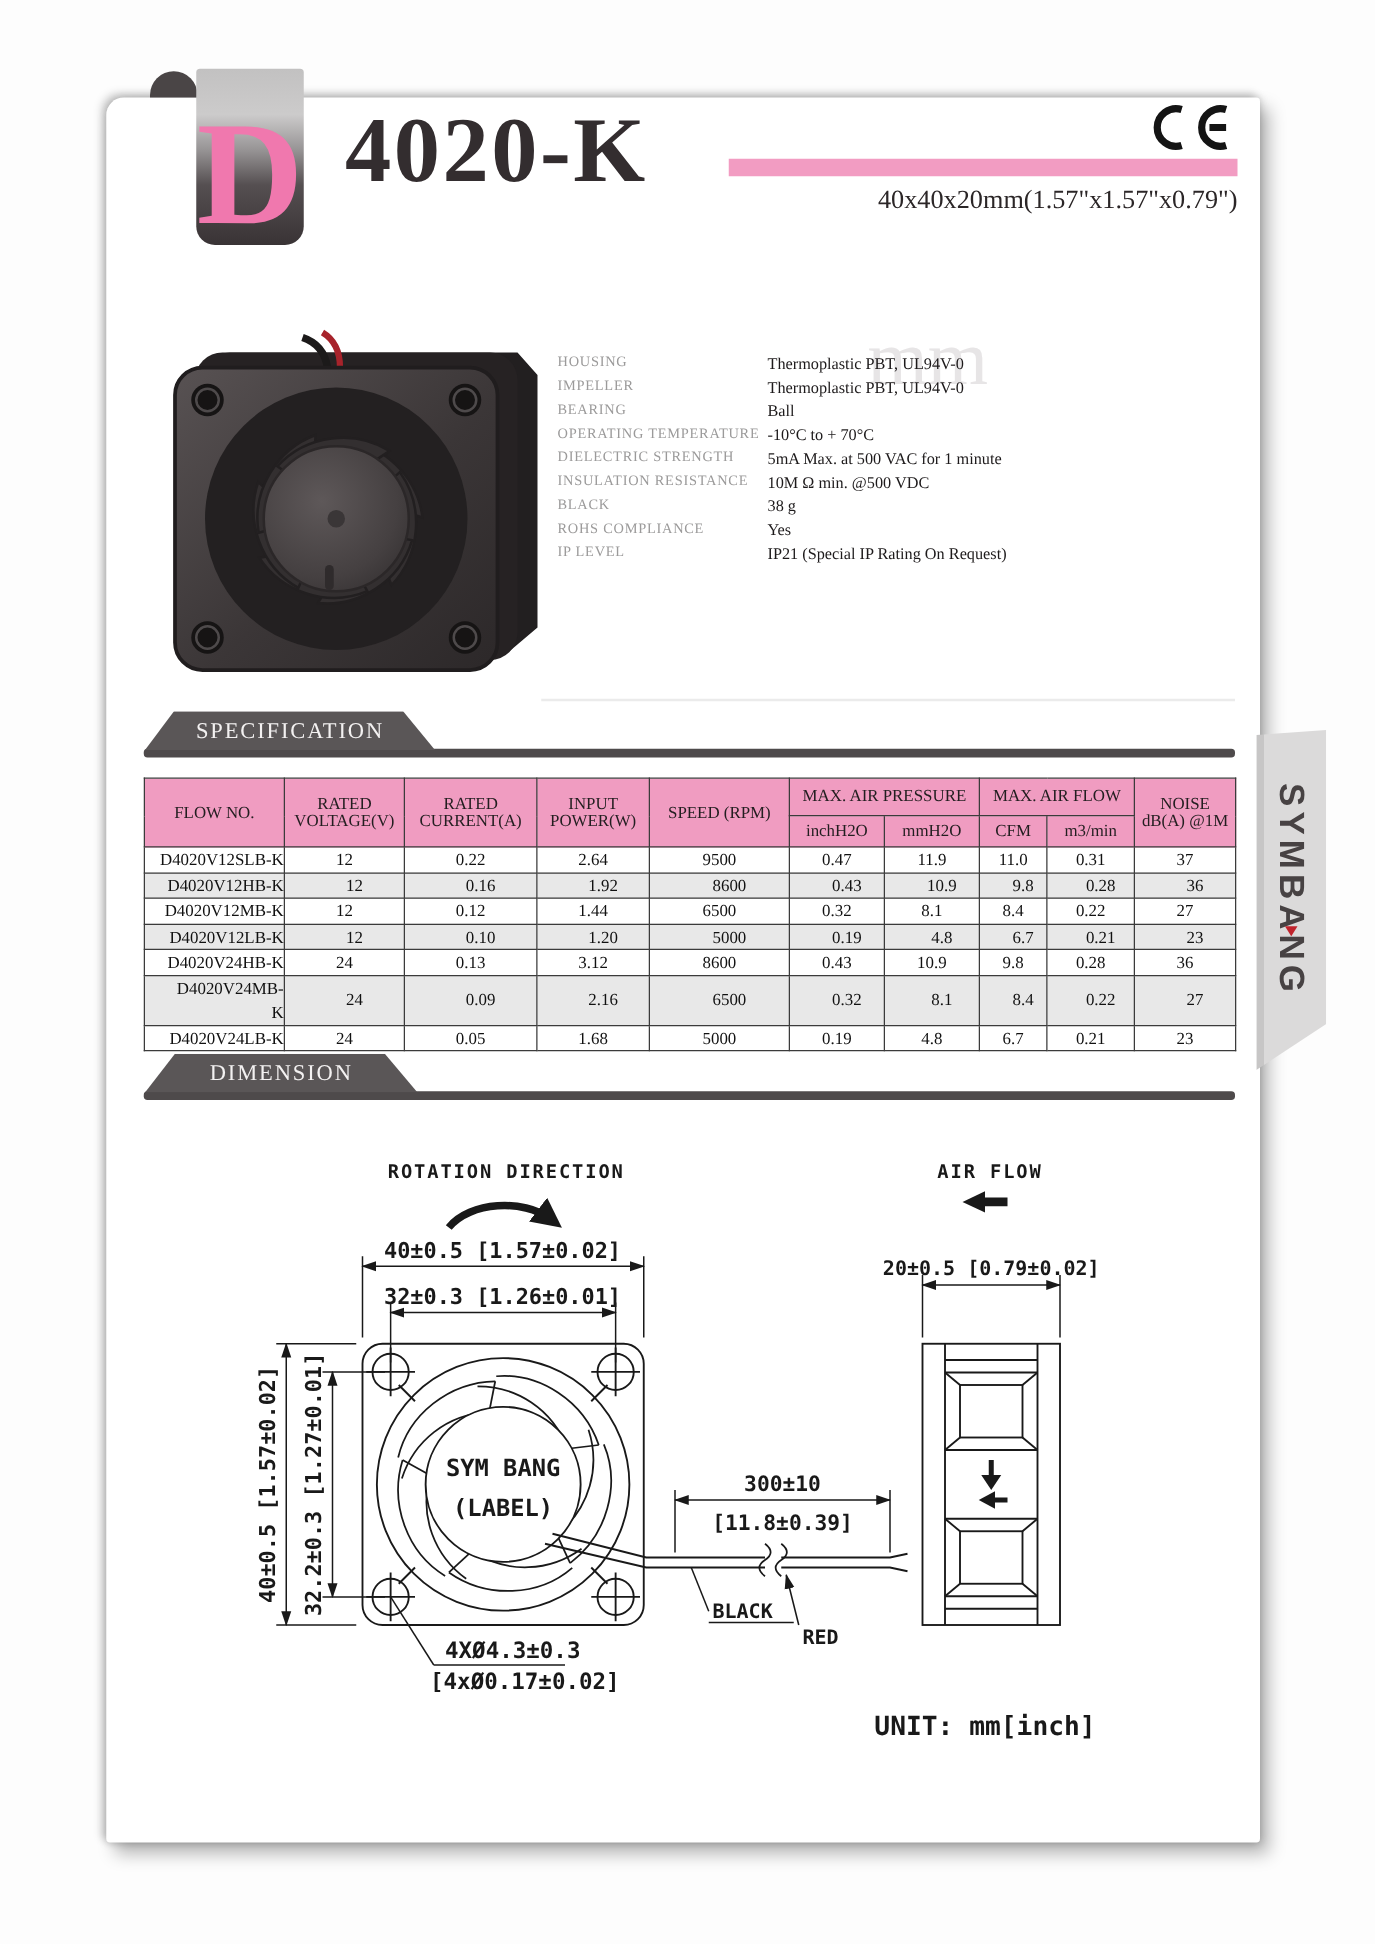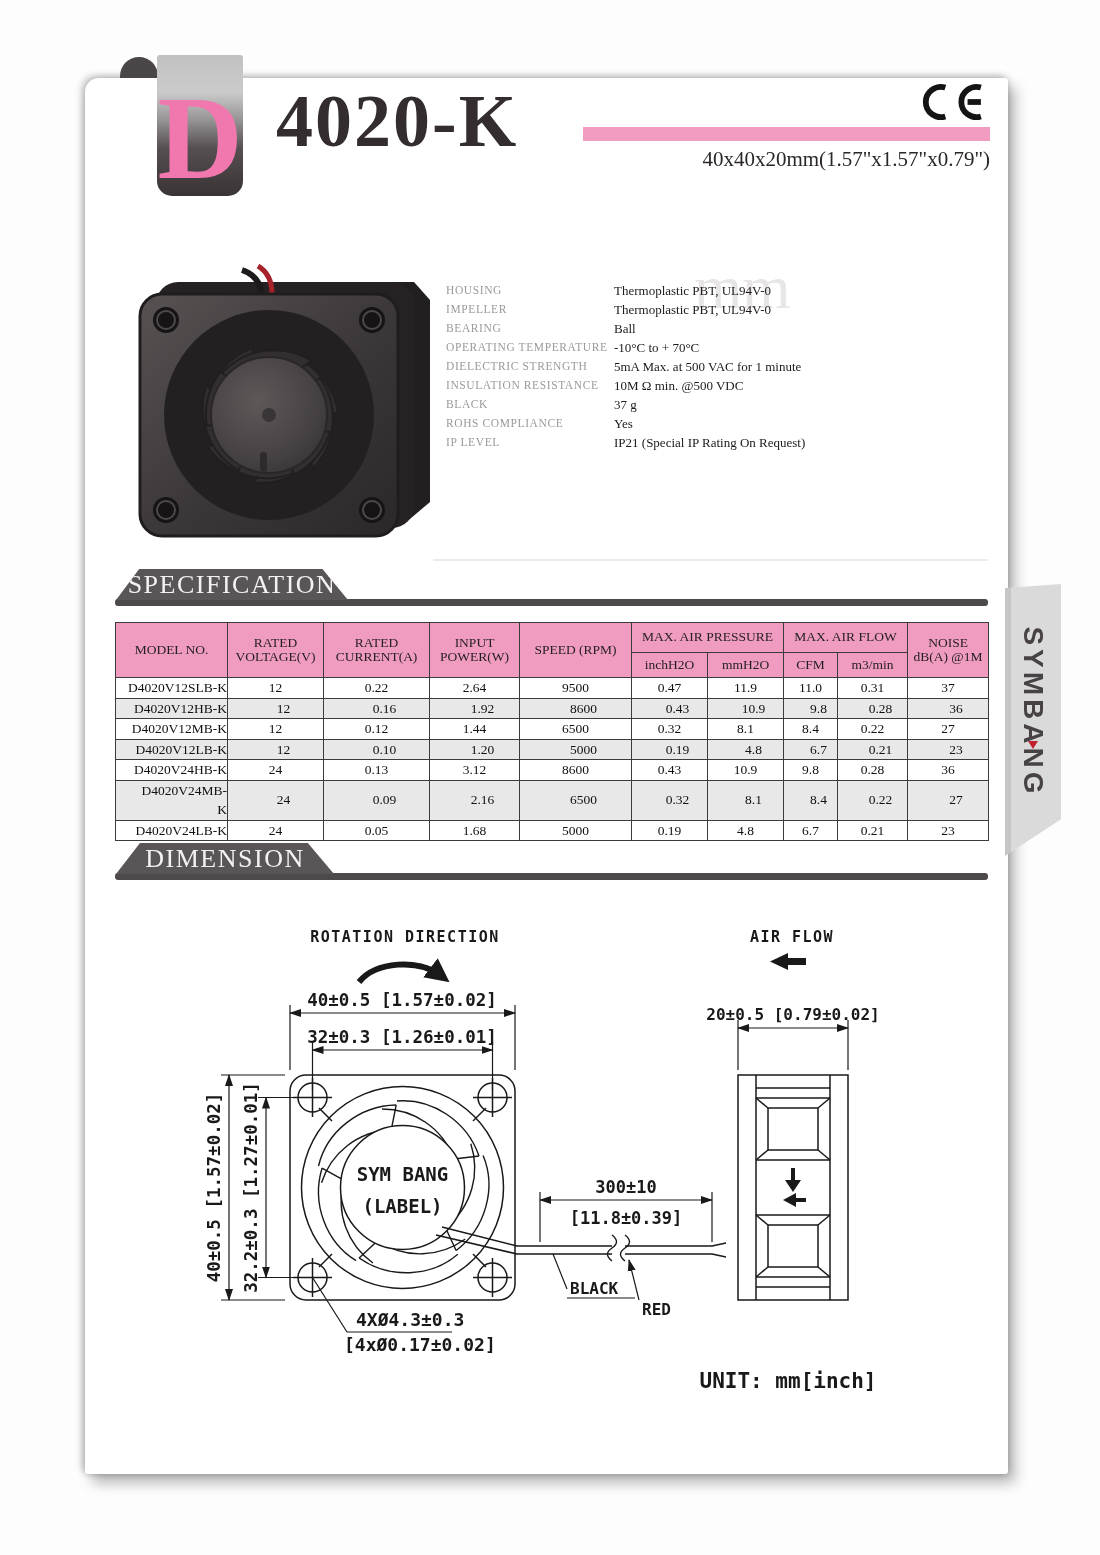--- a/index.html
+++ b/index.html
@@ -29,21 +29,21 @@
   .watermark{position:absolute;left:676px;top:256px;z-index:1;display:flex;align-items:baseline;color:#e7e5e6;white-space:nowrap;}
   .watermark .wm-num{font-size:172px;line-height:1;letter-spacing:-6px;}
   .watermark .wm-unit{font-size:62px;line-height:1;margin-left:18px;}
   .spec-list{position:absolute;left:446px;top:281px;z-index:2;}
   .spec-row{display:flex;line-height:19px;}
   .spec-label{width:168px;font-family:"Liberation Serif",serif;font-size:11.5px;color:#9b9a9a;letter-spacing:.6px;}
   .spec-value{font-size:13px;color:#1d1a1b;}
   
   .section-banner{
     position:absolute;height:31px;background:#5a5657;color:#f3f1f1;z-index:3;
-    display:flex;align-items:center;justify-content:center;font-size:26px;letter-spacing:1.5px;
+    display:flex;align-items:center;justify-content:center;font-size:18px;letter-spacing:1.5px;
   }
   .banner-spec{left:116px;top:569px;width:232px;clip-path:polygon(0 100%,10% 0,89% 0,100% 100%);}
   .banner-dim{left:116px;top:843px;width:218px;clip-path:polygon(0 100%,11% 0,88% 0,100% 100%);}
   .section-bar{position:absolute;left:115px;width:873px;height:7px;background:#4e4a4b;border-radius:3px;z-index:2;}
   .bar-spec{top:599px;} .bar-dim{top:873px;}
   .light-line{position:absolute;left:433px;top:559px;width:555px;height:2px;background:#ebebeb;}
   
   .spec-table{position:absolute;left:115px;top:622px;border-collapse:collapse;table-layout:fixed;width:873px;z-index:2;}
   .spec-table th,.spec-table td{border:1.4px solid #3b3b3b;font-family:"Liberation Serif",serif;text-align:center;padding:0;}
   .spec-table th{background:#f09cc1;color:#231e20;font-weight:normal;font-size:13.5px;line-height:14.5px;white-space:pre-line;}
@@ -163,21 +163,21 @@
   <div class="spec-row">
       <span class="spec-label">DIELECTRIC STRENGTH</span>
       <span class="spec-value">5mA Max. at 500 VAC for 1 minute</span>
     </div>
   <div class="spec-row">
       <span class="spec-label">INSULATION RESISTANCE</span>
       <span class="spec-value">10M Ω min. @500 VDC</span>
     </div>
   <div class="spec-row">
       <span class="spec-label">BLACK</span>
-      <span class="spec-value">37 g</span>
+      <span class="spec-value">38 g</span>
     </div>
   <div class="spec-row">
       <span class="spec-label">ROHS COMPLIANCE</span>
       <span class="spec-value">Yes</span>
     </div>
   <div class="spec-row">
       <span class="spec-label">IP LEVEL</span>
       <span class="spec-value">IP21 (Special IP Rating On Request)</span>
     </div>
 </div>
@@ -196,21 +196,21 @@
       <col style="width:90px">
       <col style="width:112px">
     <col style="width:76px">
       <col style="width:76px">
       <col style="width:54px">
       <col style="width:70px">
       <col style="width:81px">
   </colgroup>
   <tbody>
       <tr class="h1">
-    <th rowspan="2">MODEL NO.</th>
+    <th rowspan="2">FLOW NO.</th>
     <th rowspan="2">RATED
 VOLTAGE(V)</th>
     <th rowspan="2">RATED
 CURRENT(A)</th>
     <th rowspan="2">INPUT
 POWER(W)</th>
     <th rowspan="2">SPEED (RPM)</th>
     <th colspan="2">MAX. AIR PRESSURE</th>
     <th colspan="2">MAX. AIR FLOW</th>
     <th rowspan="2">NOISE

